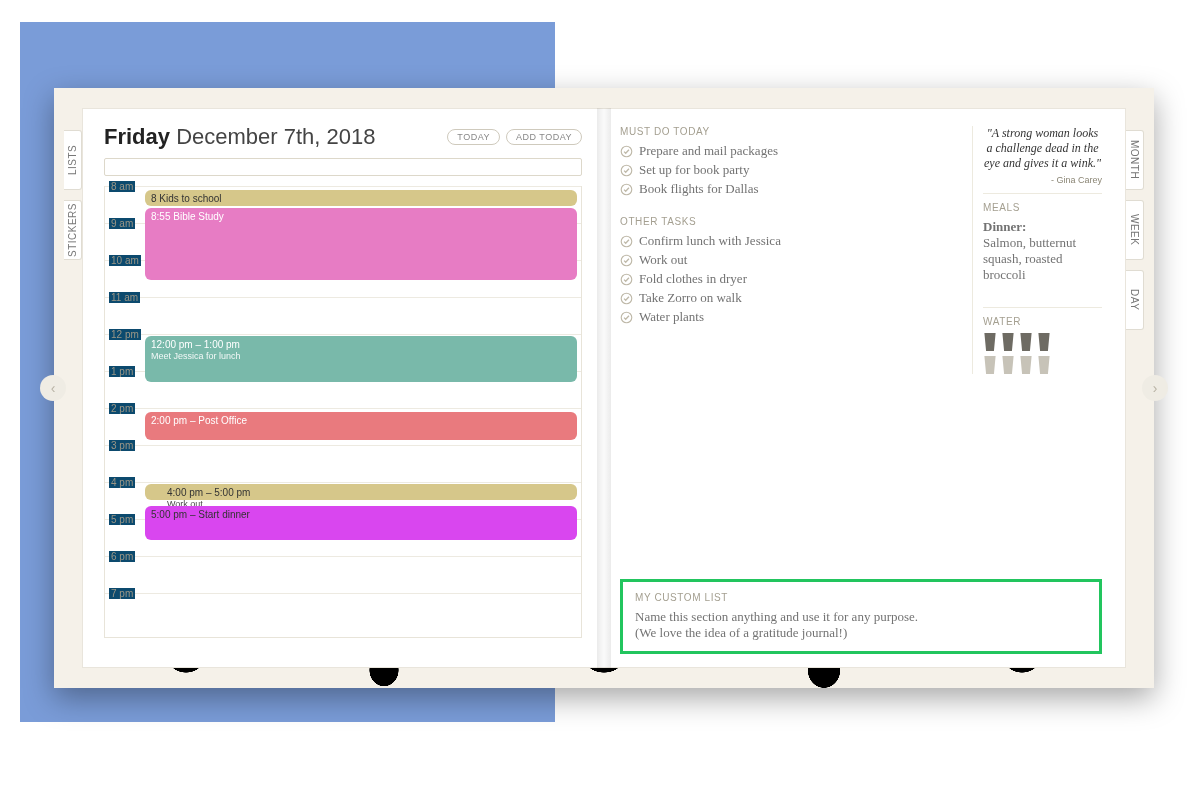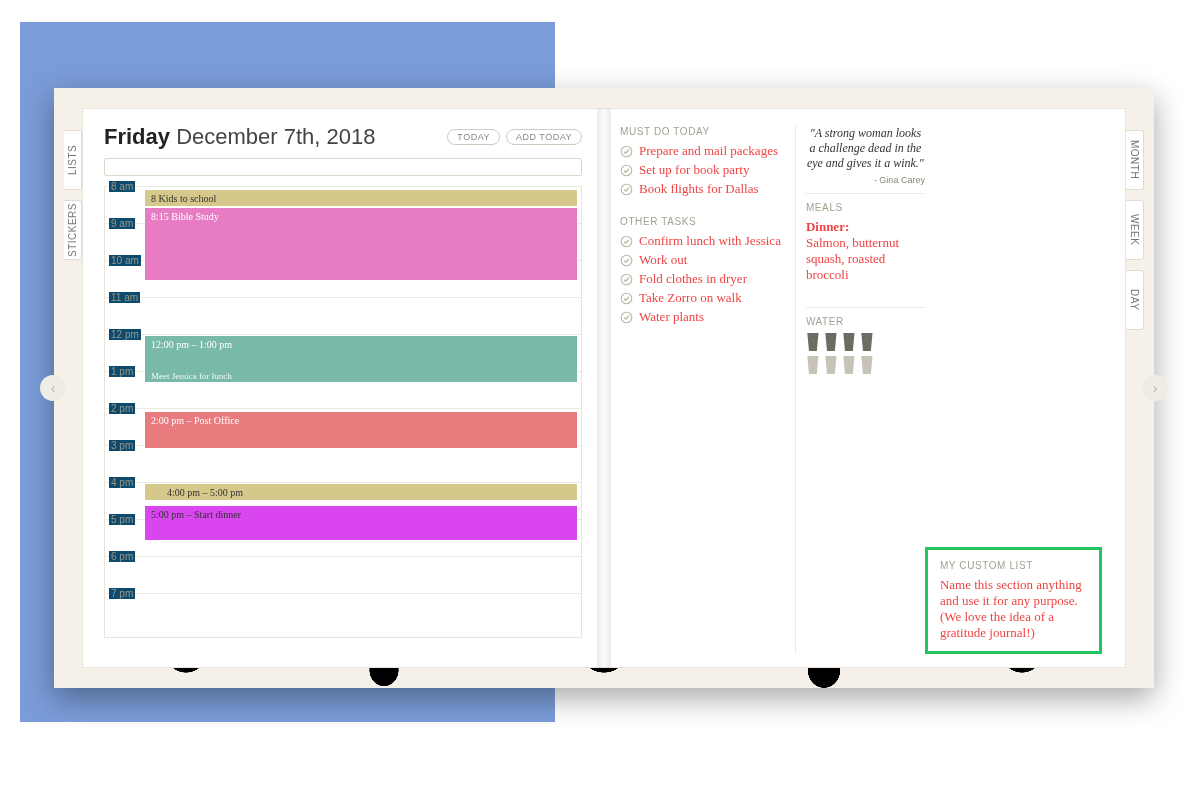--- a/index.html
+++ b/index.html
@@ -44,41 +44,41 @@
               border-radius:3px 0 0 3px; border-right:none; }
   .tab.right{ width:18px; height:60px; right:-18px; writing-mode:vertical-rl;
               border-radius:0 3px 3px 0; border-left:none; }
 
   .nav-circle{ position:absolute; width:26px;height:26px;border-radius:50%;background:#efece4;
                top:50%; transform:translateY(-50%); display:flex;align-items:center;justify-content:center;
                color:#b8b3a5; font-size:14px; cursor:pointer;}
   .nav-circle.leftc{ left:-14px;} .nav-circle.rightc{ right:-14px;}
 
   .page-left{ position:absolute; top:0; bottom:0; left:0; width:50%; padding:16px 22px 12px 22px; }
-  .page-right{ position:absolute; top:0; bottom:0; right:0; width:50%; padding:18px 24px 14px 16px; display:flex; flex-direction:row;}
+  .page-right{ position:absolute; top:0; bottom:0; right:0; width:50%; padding:18px 24px 14px 16px; display:flex; flex-direction:column;}
 
   .hdr{ display:flex; align-items:center; justify-content:space-between; margin-bottom:8px; gap:16px;}
   .date{ font-size:22px; color:#444; white-space:nowrap;}
   .date b{ font-weight:700; color:#222;}
   .pillbtn{ font-size:9px; letter-spacing:.5px; color:#888; border:1px solid #cfcabd; background:#fff;
             border-radius:10px; padding:2px 9px; cursor:pointer; }
   .pillbtns{ display:flex; gap:6px;}
 
   .search{ width:100%; height:18px; border:1px solid #ddd8ca; border-radius:2px; background:#fff; margin:0 auto 10px; display:block;}
 
   .schedule{ position:relative; border:1px solid #e8e4d9; border-top:none; height:452px; }
   .hour-row{ height:37px; border-top:1px solid #edeae1; position:relative; }
   .hour-label{ position:absolute; left:4px; top:-6px; font-size:10px; color:#9b9686; background:#0c4a6e; padding:0 2px;text-align:right;}
   .events{ position:absolute; top:0; left:40px; right:4px; bottom:0;}
-  .ev{ position:absolute; left:0; right:0; font-size:10px; color:#fff; padding:3px 6px 2px; border-radius:0; line-height:1.2;font-family:Liberation Serif, serif;}
+  .ev{ position:absolute; left:0; right:0; font-size:10px; color:#fff; padding:3px 6px 2px; border-radius:6px; line-height:1.2;}
   .ev.dark{ color:#333;}
-  .ev .sub{display:block; font-size:9px; opacity:.9;margin-top:20px;}
+  .ev .sub{display:block; font-size:9px; opacity:.9;}
 
   .sec-title{ font-size:10px; letter-spacing:.6px; color:#a49f90; margin:0 0 6px; }
-  .hand{ font-family:"Segoe Script","Bradley Hand","Comic Sans MS",cursive; font-size:13px; color:#ef4444; }
+  .hand{ font-family:"Segoe Script","Bradley Hand","Comic Sans MS",cursive; font-size:13px; color:#737373; }
   .quote{ font-family:Georgia,"Times New Roman",serif; font-style:italic; font-size:12px; text-align:center; color:#333;}
   .quote-cite{ font-size:9px; color:#8b8675; text-align:right; margin-top:4px; font-style:normal;}
 
   .tasklist{ list-style:none; }
   .tasklist li{ display:flex; align-items:center; gap:6px; margin:3px 0;}
   .chk{ width:13px;height:13px; flex:0 0 13px;}
   .chk svg{ display:block;}
 
   .right-cols{ display:flex; gap:14px; flex:0 0 auto;}
   .col-main{ flex:1; min-width:0;}
@@ -162,23 +162,23 @@
             </div>
             <div class="hour-row">
               <span class="hour-label">6 pm</span>
             </div>
             <div class="hour-row">
               <span class="hour-label">7 pm</span>
             </div>
           </div>
         <div class="events" id="events">
             <div class="ev dark" style="top: 4px; height: 16px; background: rgb(214, 199, 138);">8  Kids to school</div>
-            <div class="ev" style="top: 22px; height: 72px; background: rgb(231, 124, 196);">8:15  Bible Study</div>
+            <div class="ev" style="top: 22px; height: 72px; background: rgb(231, 124, 196);">8:55  Bible Study</div>
             <div class="ev" style="top: 150px; height: 46px; background: rgb(121, 185, 170);">12:00 pm – 1:00 pm<span class="sub">Meet Jessica for lunch</span></div>
-            <div class="ev" style="top: 226px; height: 36px; background: rgb(233, 122, 126);">2:00 pm – Post Office</div>
+            <div class="ev" style="top: 226px; height: 28px; background: rgb(233, 122, 126);">2:00 pm – Post Office</div>
             <div class="ev dark" style="top: 298px; height: 16px; background: rgb(214, 199, 138); padding-left: 22px;">4:00 pm – 5:00 pm<span class="sub">Work out</span></div>
             <div class="ev dark" style="top: 320px; height: 34px; background: #d946ef;">5:00 pm – Start dinner</div>
           </div>
       </div>
     </div>
 
     <div class="page-right">
       <div class="right-cols">
         <div class="col-main">
           <div class="sec-title">MUST DO TODAY</div>

